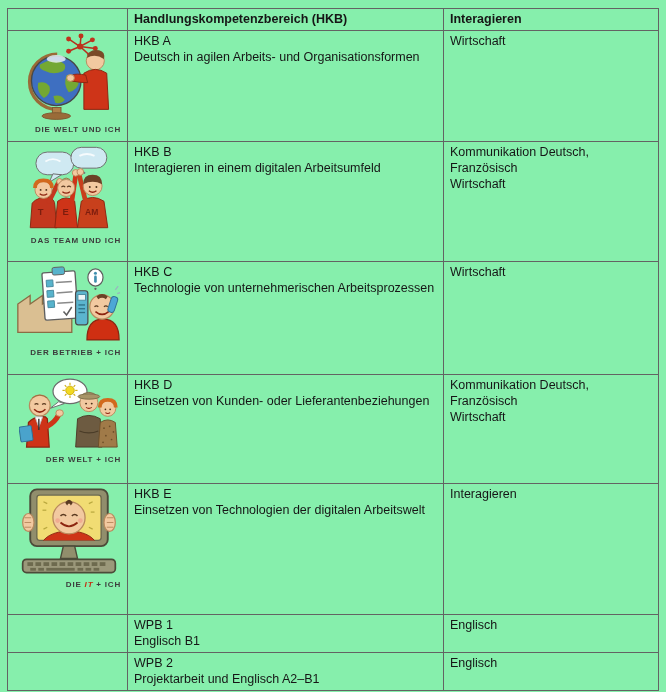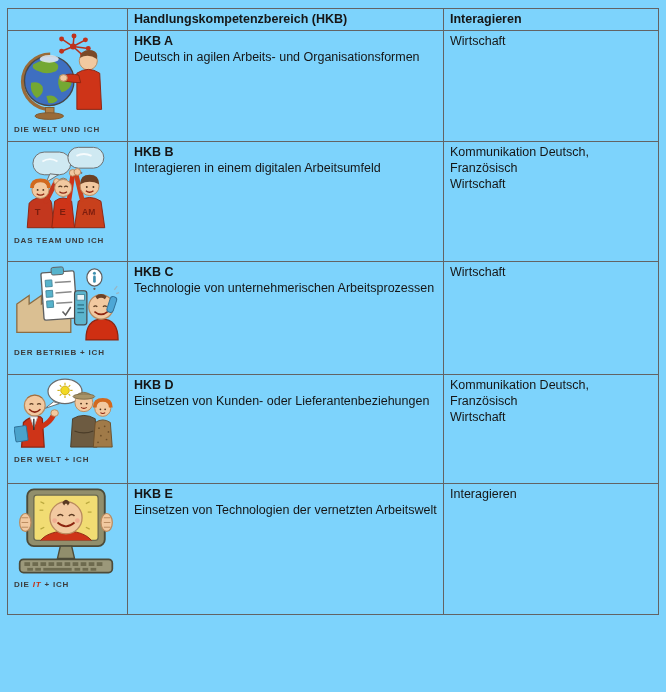--- a/index.html
+++ b/index.html
@@ -1,42 +1,42 @@
 <!DOCTYPE html>
 <html><head>
 <meta charset="utf-8">
 <style>
   * { box-sizing: border-box; }
   html,body { margin:0; padding:0; background:#ffffff; }
   .page {
     width:666px; height:692px; position:relative; overflow:hidden;
-    font-family:"Liberation Sans", sans-serif; color:#161616; background:#7dd3fc;
+    font-family:"Liberation Sans", sans-serif; color:#161616; background:#86efac;
   }
   table.hkb-table {
     position:absolute; left:7px; top:8px;
     border-collapse:collapse; table-layout:fixed; width:651px;
   }
   .hkb-table td, .hkb-table th {
     border:1.5px solid #636363;
     vertical-align:top; padding:2px 6px 3px 6px;
     font-size:12.5px; line-height:16px; text-align:left;
   }
   .hkb-table th { font-weight:bold; }
   tr.r-head  { height:21px; }
   tr.r-a     { height:111px; }
   tr.r-b     { height:120px; }
   tr.r-c     { height:113px; }
   tr.r-d     { height:109px; }
   tr.r-e     { height:131px; }
   tr.r-wpb1  { height:38px; }
   tr.r-wpb2  { height:33px; }
-  .code { font-weight:bold; }
+  .code { font-weight:normal; }
   .fach { white-space:pre-line; }
   .img-cell { text-align:center; padding:4px 2px 2px 2px; }
-  figure.illu { margin:0; display:flex; flex-direction:column; align-items:flex-start; }
+  figure.illu { margin:0; display:flex; flex-direction:column; align-items:flex-end; }
   figcaption.cap {
     margin-top:1px; color:#3c3c3c; letter-spacing:0.8px;
     font-size:8px; font-weight:bold; white-space:nowrap;
   }
   .cap-b { font-size:10px; }
   .cap-c, .cap-d { font-size:9px; }
   .cap-e { font-size:15px; letter-spacing:1.5px; color:#2e2e2e; margin-top:0; }
   .cap-e .accent { color:#c52f12; padding:0 3px;font-style:italic; }
   svg { display:block; }
 </style>
@@ -332,23 +332,43 @@
                   <rect x="64" y="86" width="6" height="3"></rect>
               <rect x="72.5" y="86" width="6" height="3"></rect>
                   <rect x="81" y="86" width="6" height="3"></rect>
             </g>
           </svg>
           <figcaption class="cap cap-e"><span>DIE</span><span class="accent">IT</span><span>+ ICH</span></figcaption>
         </figure>
       </td>
       <td>
         <div class="code">HKB E</div>
-        <div class="desc">Einsetzen von Technologien der vernetzten Arbeitswelt</div>
+        <div class="desc">Einsetzen von Technologien der digitalen Arbeitswelt</div>
       </td>
       <td>
         <div class="fach">Interagieren</div>
       </td>
     </tr>
 
-
+    <tr class="r-wpb1">
+      <td class="img-cell"></td>
+      <td>
+        <div class="code">WPB 1</div>
+        <div class="desc">Englisch B1</div>
+      </td>
+      <td>
+        <div class="fach">Englisch</div>
+      </td>
+    </tr>
+
+    <tr class="r-wpb2">
+      <td class="img-cell"></td>
+      <td>
+        <div class="code">WPB 2</div>
+        <div class="desc">Projektarbeit und Englisch A2–B1</div>
+      </td>
+      <td>
+        <div class="fach">Englisch</div>
+      </td>
+    </tr>
   </tbody>
     </table>
 </div>
 
 </body></html>

